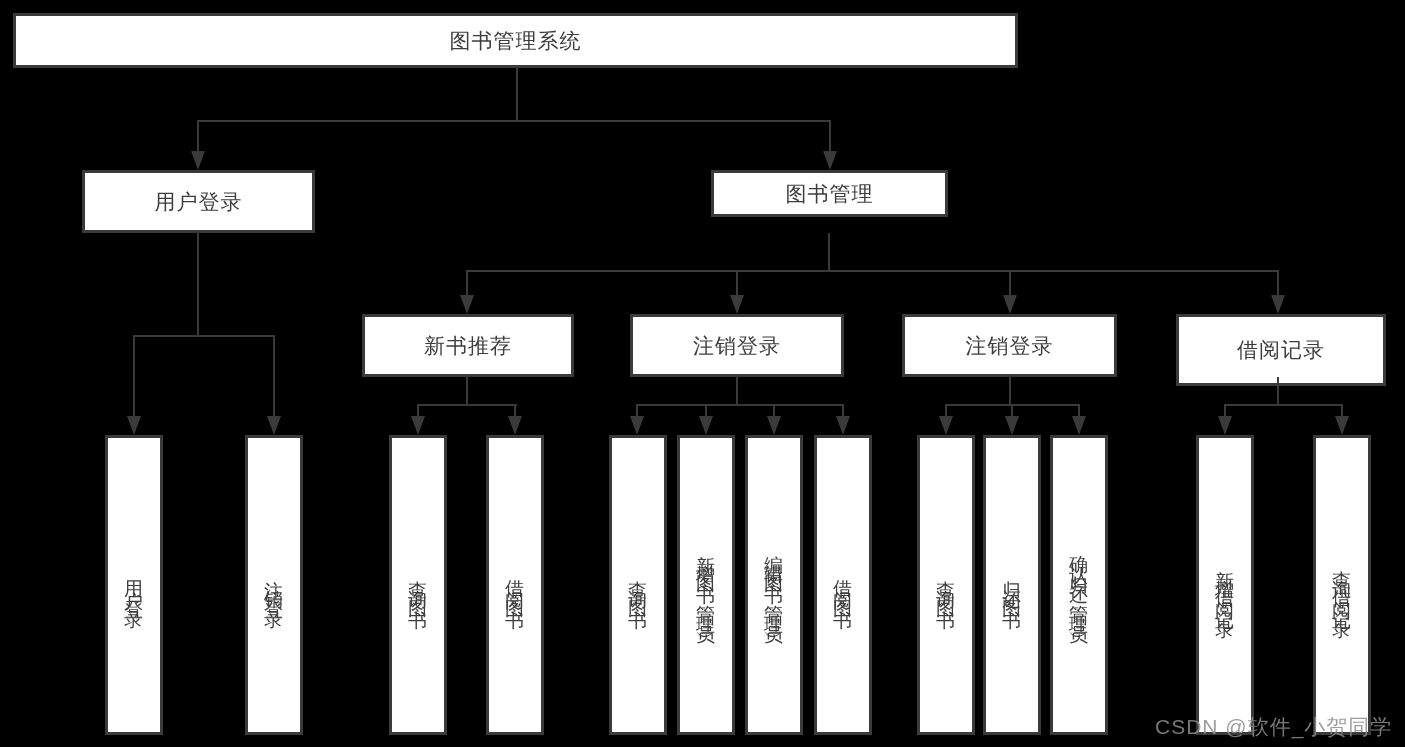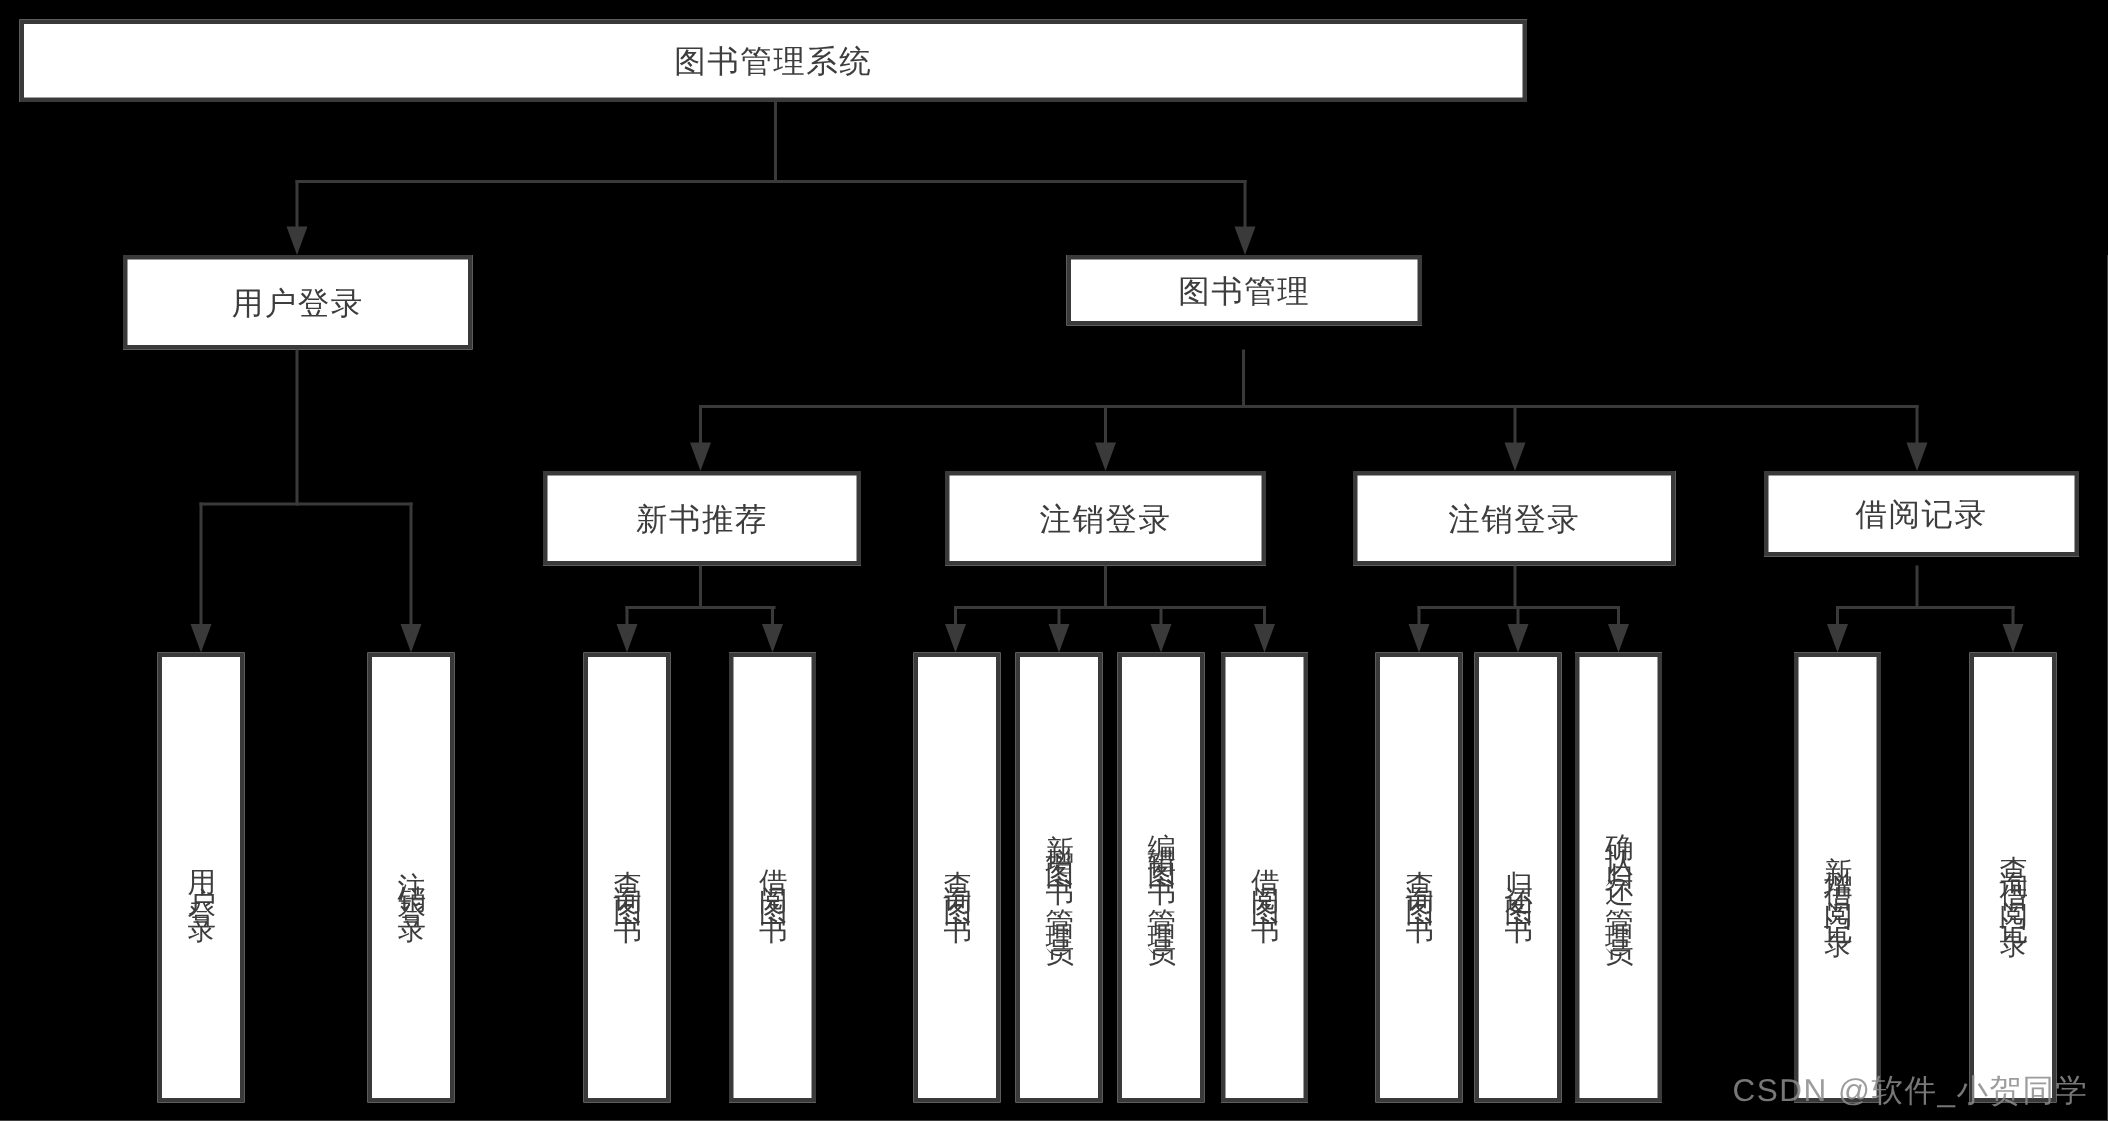--- a/index.html
+++ b/index.html
@@ -102,21 +102,21 @@
 
   <div class="box" style="left:362px; top:314px; width:212px; height:63px;">
     <span>新书推荐</span>
   </div>
   <div class="box" style="left:630px; top:314px; width:214px; height:63px;">
     <span>注销登录</span>
   </div>
   <div class="box" style="left:902px; top:314px; width:215px; height:63px;">
     <span>注销登录</span>
   </div>
-  <div class="box" style="left:1176px; top:314px; width:210px; height:57px;">
+  <div class="box" style="left:1176px; top:314px; width:210px; height:72px;">
     <span>借阅记录</span>
   </div>
 
   <div class="vline" style="left:466px; top:377px; height:29px;"></div>
   <div class="hline" style="left:417px; top:404px; width:100px;"></div>
   <div class="vline" style="left:417px; top:404px; height:14px;"></div>
   <div class="arrow" style="left:411px; top:416px;"></div>
   <div class="vline" style="left:514px; top:404px; height:14px;"></div>
   <div class="arrow" style="left:508px; top:416px;"></div>
 

